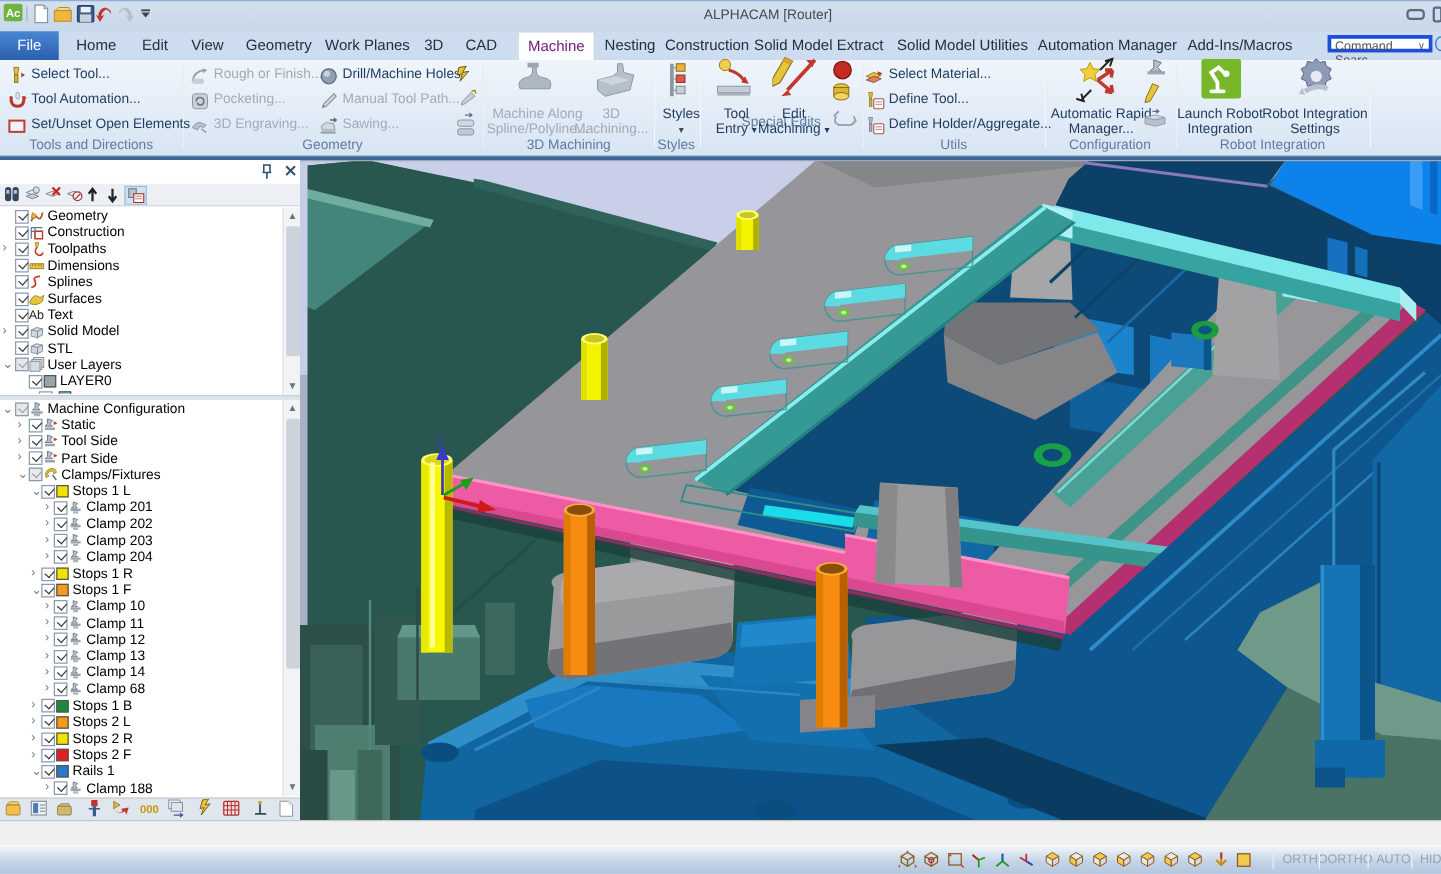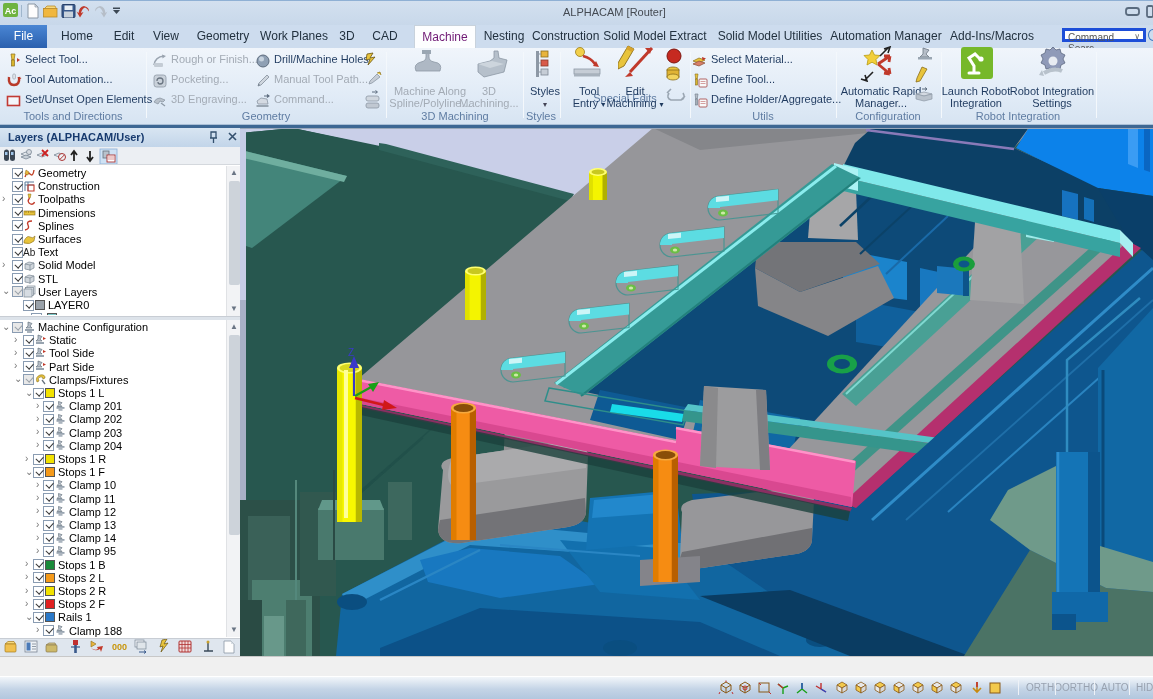--- a/index.html
+++ b/index.html
@@ -149,21 +149,21 @@
 <div class="abs" style="left:255px;top:73px;width:16px;height:16px"><svg width="16" height="16">
         <path d="M12 2 l2 2 -8 8 -3 1 1 -3 z" fill="#cfd6de" stroke="#8d98a5" stroke-width="0.9"></path>
         <path d="M3 13 l2 -1 -1.5 -1.5 z" fill="#707c89"></path>
       </svg></div>
 <div class="ritem dis" style="left:274px;top:73px">Manual Tool Path...</div>
 <div class="abs" style="left:255px;top:93px;width:16px;height:16px"><svg width="16" height="16">
         <path d="M9 3 h5 M12 1.5 l2 1.5 -2 1.5" fill="none" stroke="#5d6c7e" stroke-width="1.1"></path>
         <path d="M2 8 l4 -3 6 1 1 5 h-10 z" fill="#d4dae2" stroke="#8d98a5" stroke-width="0.8"></path>
         <rect x="1.5" y="12" width="12" height="2" fill="#9aa6b2"></rect>
       </svg></div>
-<div class="ritem dis" style="left:274px;top:93px">Command...</div>
+<div class="ritem dis" style="left:274px;top:93px">Sawing...</div>
 <div class="abs" style="left:692px;top:53px;width:16px;height:16px"><svg width="16" height="16">
         <path d="M1 8 l6 -3 6 2 -6 3 z" fill="#e8c43c" stroke="#8a6d1a" stroke-width="0.7"></path>
         <path d="M1 11 l6 -3 6 2 -6 3 z" fill="#d8806a" stroke="#8a4a34" stroke-width="0.7"></path>
         <path d="M10 4 l4 1.5 -3.5 2 z" fill="#c0392b"></path>
       </svg></div>
 <div class="ritem" style="left:711px;top:53px">Select Material...</div>
 <div class="abs" style="left:692px;top:73px;width:16px;height:16px"><svg width="16" height="16">
         <path d="M3 1 h3 l-0.8 5 h-1.4 z" fill="#e8c43c" stroke="#8a6d1a" stroke-width="0.6"></path>
         <rect x="3.6" y="6" width="1.9" height="6" fill="#d8b42c" stroke="#8a6d1a" stroke-width="0.6"></rect>
         <rect x="7" y="6" width="8" height="8" rx="1" fill="#f8f9fa" stroke="#a55" stroke-width="0.9"></rect>
@@ -249,21 +249,20 @@
     </svg>
 <div class="bigtxt" style="left:926px;top:85px;width:100px">Launch Robot<br>Integration</div>
 <svg class="abs" style="left:1036px;top:45px" width="34" height="36" viewBox="0 0 34 36">
 <path d="M17 2 l3 3 4 -1 1 4 4 2 -2 4 2 4 -4 2 -1 4 -4 -1 -3 3 -3 -3 -4 1 -1 -4 -4 -2 2 -4 -2 -4 4 -2 1 -4 4 1 z" fill="#8f9ab8" stroke="#5d6880" stroke-width="0.8"></path>
 <circle cx="17" cy="16" r="4.5" fill="#e8ecf2"></circle>
 <path d="M8 28 q10 -6 18 -2" fill="none" stroke="#b8c2cc" stroke-width="4"></path>
       <path d="M6 25 l-3 5 5 1 z" fill="#b8c2cc"></path>
     </svg>
 <div class="bigtxt" style="left:996px;top:85px;width:112px">Robot Integration<br>Settings</div>
 <div id="panel"></div>
-<div class="abs" id="paneltitle" style="left:0;top:128px">Layers (ALPHACAM/User)</div>
 <svg class="abs" style="left:206px;top:130px" width="34" height="15" viewBox="0 0 34 15">
 <path d="M5 2 l5 0 0 6 -5 0 z M4 8 h7 M7.5 8 v5" stroke="#33506e" stroke-width="1.3" fill="none"></path>
 <path d="M23 3 l7 7 M30 3 l-7 7" stroke="#33506e" stroke-width="1.6"></path>
     </svg>
 <div class="abs" id="paneltools" style="left:0;top:147px"></div>
 <svg class="abs" style="left:2px;top:148px" width="236" height="16" viewBox="0 0 236 16">
 <path d="M2 4 q0 -2.5 2.5 -2.5 q2.5 0 2.5 2.5 l0 7 q0 2 -2.5 2 q-2.5 0 -2.5 -2 z" fill="#3a4654"></path>
 <path d="M8 4 q0 -2.5 2.5 -2.5 q2.5 0 2.5 2.5 l0 7 q0 2 -2.5 2 q-2.5 0 -2.5 -2 z" fill="#3a4654"></path>
 <rect x="3" y="4" width="2.5" height="3" fill="#9fc4e8"></rect>
       <rect x="9" y="4" width="2.5" height="3" fill="#9fc4e8"></rect>
@@ -542,21 +541,21 @@
       <span class="lbl" style="left:69px">Clamp 14</span>
     </div>
 <div class="trow" style="top:544.9px">
       <span class="exp" style="left:36px;top:0px;font-size:10px">›</span>
       <span class="cb" style="left:43px"></span>
       <span style="position:absolute;left:54px;top:0px"><svg width="13" height="13">
           <path d="M4.5 1.5 l3.5 1.2 -1.8 2 1.8 1.8 h-5 l1.7 -1.8 z" fill="#c0c8d2" stroke="#66727e" stroke-width="0.7"></path>
           <rect x="2.5" y="7" width="8" height="1.8" fill="#98a4b0"></rect>
           <rect x="4.5" y="9" width="4" height="1.8" fill="#aab4be"></rect>
         </svg></span>
-      <span class="lbl" style="left:69px">Clamp 95</span>
+      <span class="lbl" style="left:69px">Clamp 68</span>
     </div>
 <div class="trow" style="top:558.1px">
       <span class="exp" style="left:25px;top:0px;font-size:10px">›</span>
       <span class="cb" style="left:33px"></span>
       <span class="sw" style="left:45px;background:#1a8a3a"></span>
       <span class="lbl" style="left:58px">Stops 1 B</span>
     </div>
 <div class="trow" style="top:571.3px">
       <span class="exp" style="left:25px;top:0px;font-size:10px">›</span>
       <span class="cb" style="left:33px"></span>

